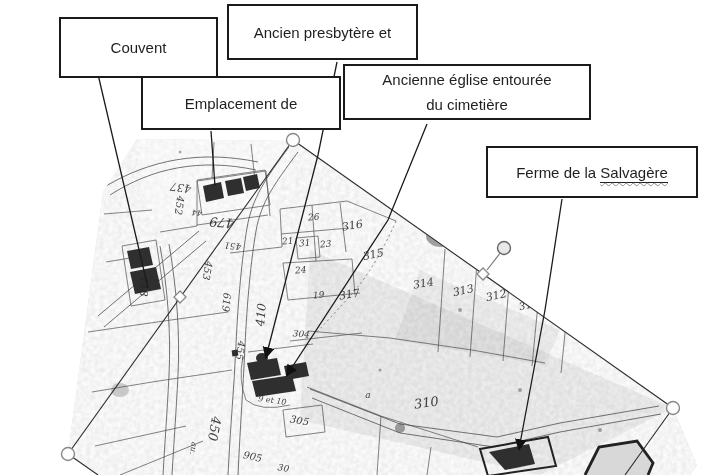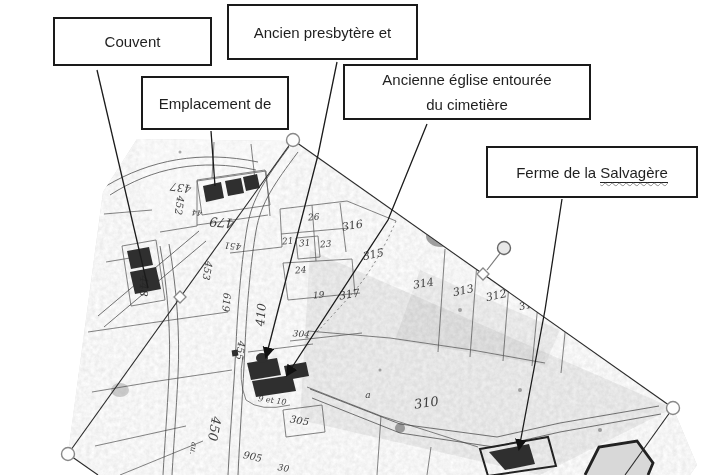--- a/index.html
+++ b/index.html
@@ -183,29 +183,29 @@
     <line x1="487" y1="270" x2="501" y2="252" stroke="#7a7a7a" stroke-width="1.2"></line>
     <circle cx="504" cy="248" r="6.5" fill="#e8e8e8" stroke="#666" stroke-width="1.4"></circle>
     <circle cx="68" cy="454" r="6.5" fill="#fdfdfd" stroke="#888" stroke-width="1.4"></circle>
     <circle cx="293" cy="140" r="6.5" fill="#fdfdfd" stroke="#888" stroke-width="1.4"></circle>
     <circle cx="673" cy="408" r="6.5" fill="#fdfdfd" stroke="#888" stroke-width="1.4"></circle>
     <path d="M180,291 L186,297 L180,303 L174,297 Z" fill="#fdfdfd" stroke="#888" stroke-width="1.3"></path>
     <path d="M483,268 L489,274 L483,280 L477,274 Z" fill="#fdfdfd" stroke="#888" stroke-width="1.3"></path>
   </g>
 </svg>
 
-<div class="callout" style="left:53px;top:17px;width:159px;height:49px">
+<div class="callout" style="left:59px;top:17px;width:159px;height:61px">
   <span>Couvent</span>
 </div>
 
 <div class="callout" style="left:227px;top:4px;width:191px;height:56px">
   <span>Ancien presbytère et</span>
 </div>
 
-<div class="callout" style="left:141px;top:76px;width:148px;height:54px">
+<div class="callout" style="left:141px;top:76px;width:200px;height:54px">
   <span>Emplacement de</span>
 </div>
 
 <div class="callout" style="left:486px;top:146px;width:212px;height:52px">
   <span><span>Ferme de la </span><span class="underl">Salvagère</span></span>
 </div>
 
 <div class="callout" style="left:343px;top:64px;width:248px;height:56px">
   <span>Ancienne église entourée</span>
   <span>du cimetière</span>

